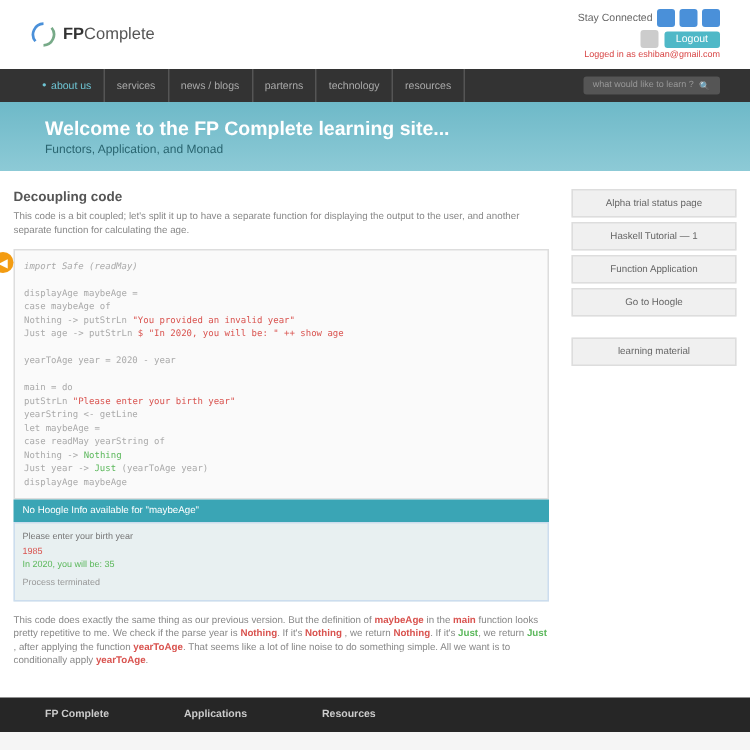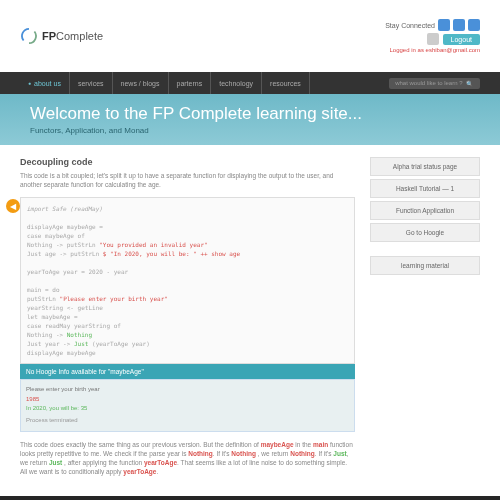--- a/index.html
+++ b/index.html
@@ -1,37 +1,37 @@
 <!DOCTYPE html>
 <html><head>
 <meta charset="utf-8">
 <style>
 *{margin:0;padding:0;box-sizing:border-box}
 body{font-family:Arial,sans-serif;font-size:8px;background:#f5f5f5;width:500px}
-.topbar{background:#fff;padding:19px 20px;display:flex;justify-content:space-between;align-items:center}
+.topbar{background:#fff;padding:6px 20px;display:flex;justify-content:space-between;align-items:center}
 .logo{display:flex;align-items:center;gap:4px}
 .logo-mark{width:18px;height:18px;position:relative}
 .logo-text{font-size:11px;color:#555}
 .logo-text b{color:#333}
 .toplinks{display:flex;flex-direction:column;align-items:flex-end;gap:2px}
 .social{display:flex;gap:3px;align-items:center;font-size:7px;color:#666}
 .sbox{width:12px;height:12px;background:#4a90d9;border-radius:2px}
 .logout-row{display:flex;gap:4px;align-items:center}
 .logout-btn{background:#4fb8c7;color:#fff;padding:2px 8px;border-radius:2px;font-size:7px;border:none}
 .av{width:12px;height:12px;background:#ccc;border-radius:2px}
 .login-text{color:#d84646;font-size:6px}
 .nav{background:#333;display:flex;align-items:center;padding:0 20px;height:22px}
 .nav-item{color:#aaa;font-size:7px;padding:0 8px;border-right:1px solid #555;height:22px;display:flex;align-items:center;cursor:pointer}
 .nav-item.active{color:#6ec5d4}
 .nav-item.active::before{content:"●";margin-right:3px;font-size:5px}
 .search{margin-left:auto;background:#555;padding:2px 6px;border-radius:2px;font-size:6px;color:#999;display:flex;align-items:center;gap:4px}
 .hero{background:linear-gradient(#6eb9c8,#8dcad6);padding:10px 30px;color:#fff}
-.hero h1{font-size:17px;font-weight:normal}
+.hero h1{font-size:13px;font-weight:bold}
 .hero .sub{color:#2a6570;font-size:8px;margin-top:2px}
-.main{display:flex;padding:12px 20px;gap:15px;background:#fff}
+.main{display:flex;padding:12px 9px;gap:15px;background:#fff}
 .content{flex:1}
 .content h3{font-size:9px;color:#555;margin-bottom:4px}
 .content p{font-size:6.5px;color:#888;line-height:1.4;margin-bottom:8px}
 .codewrap{position:relative}
 .arrow{position:absolute;left:-14px;top:2px;width:14px;height:14px;background:#f39c12;border-radius:50%;display:flex;align-items:center;justify-content:center;color:#fff;font-size:8px}
 .code{background:#fafafa;border:1px solid #ddd;padding:6px;font-family:monospace;font-size:6px;line-height:1.5;color:#aaa}
 .kw2{color:#aaa;font-style:italic}
 .str{color:#d9534f}
 .sym{color:#5cb85c}
 .infobar{background:#3aa5b5;color:#fff;padding:4px 6px;font-size:6.5px}

